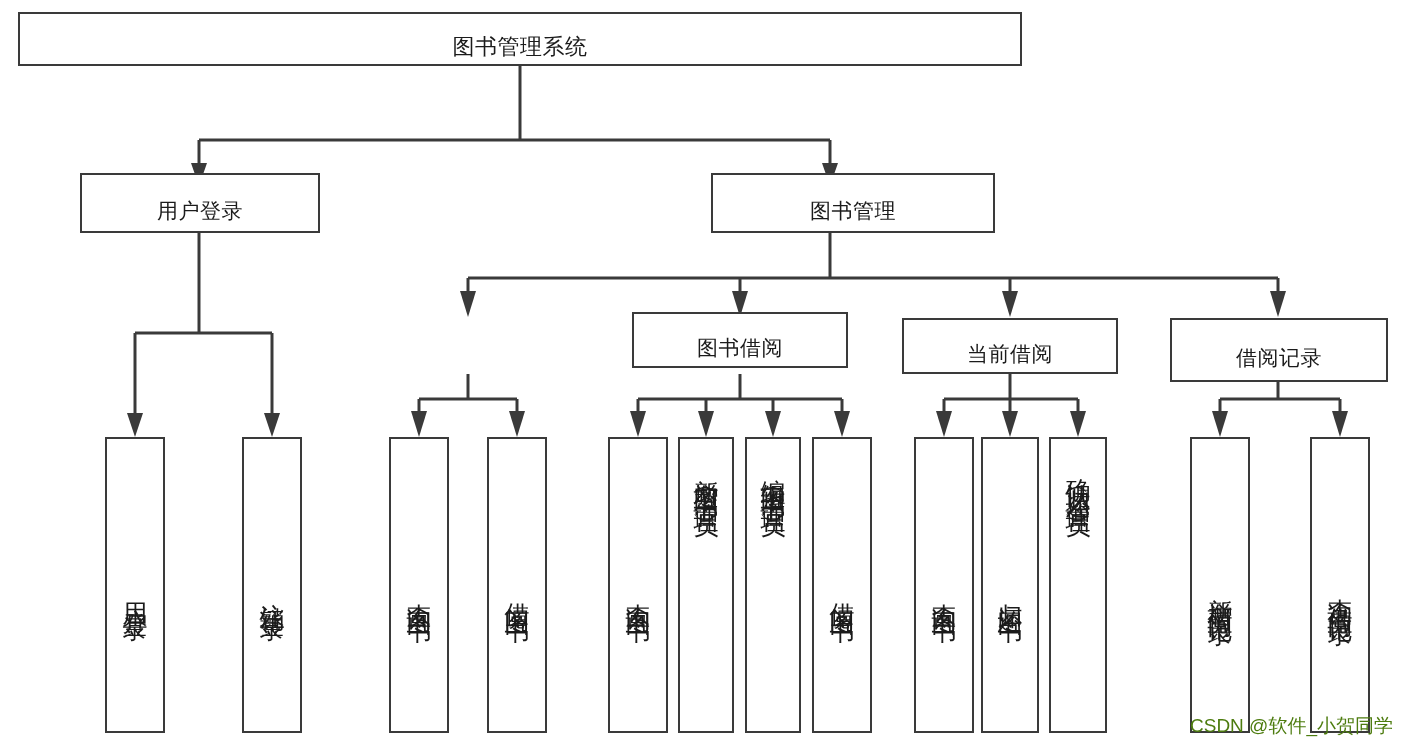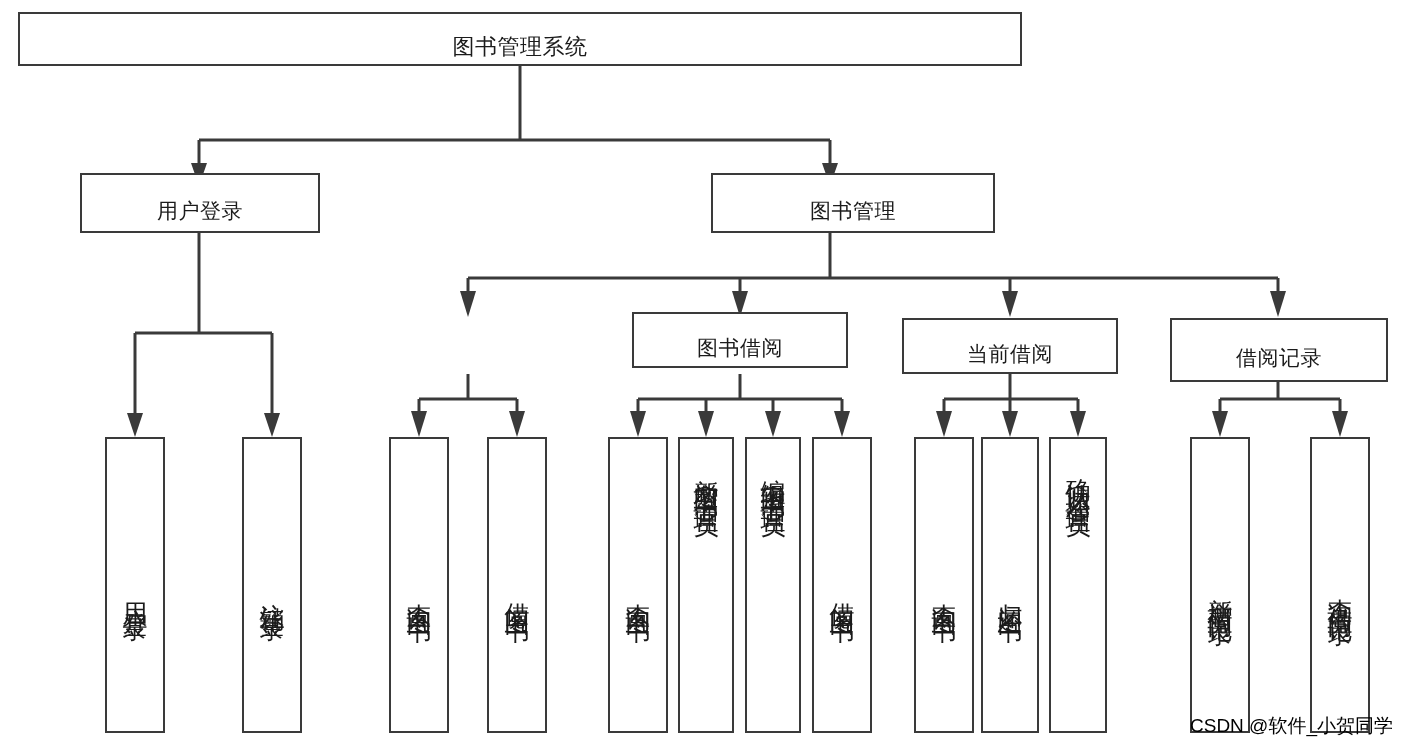--- a/index.html
+++ b/index.html
@@ -66,21 +66,21 @@
     letter-spacing: 5px;
     white-space: nowrap;
   }
   
   .node.vert.centered {
     align-items: center;
     padding-top: 0;
   }
   .watermark {
     position: absolute;
-    color: #000000;
+    color: #4d7c0f;
     font-size: 19px;
     white-space: nowrap;
     pointer-events: none;
   }
 </style>
 </head>
 <body>
 
 <div id="diagram-root">
 

